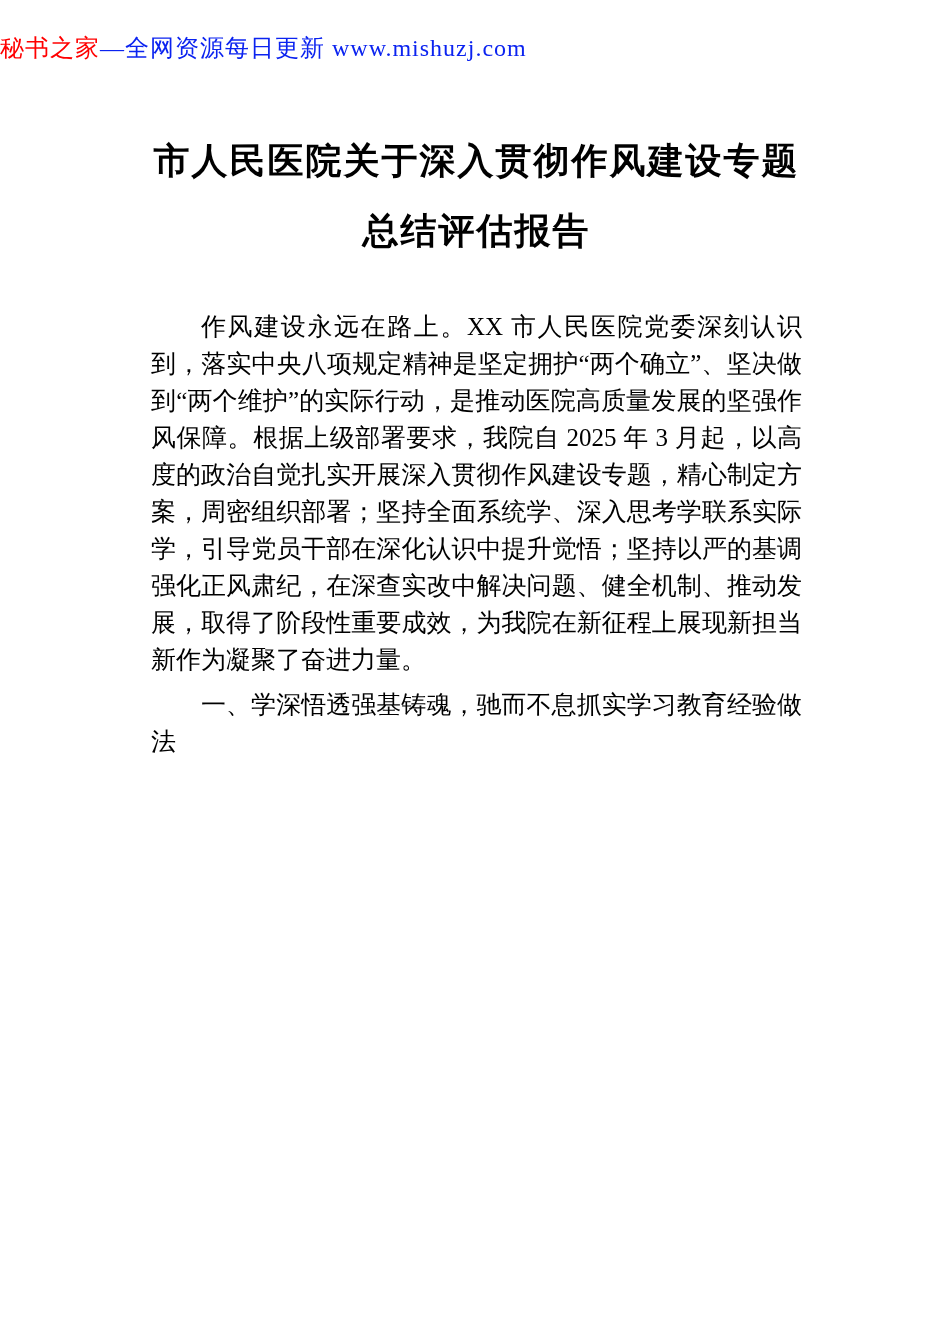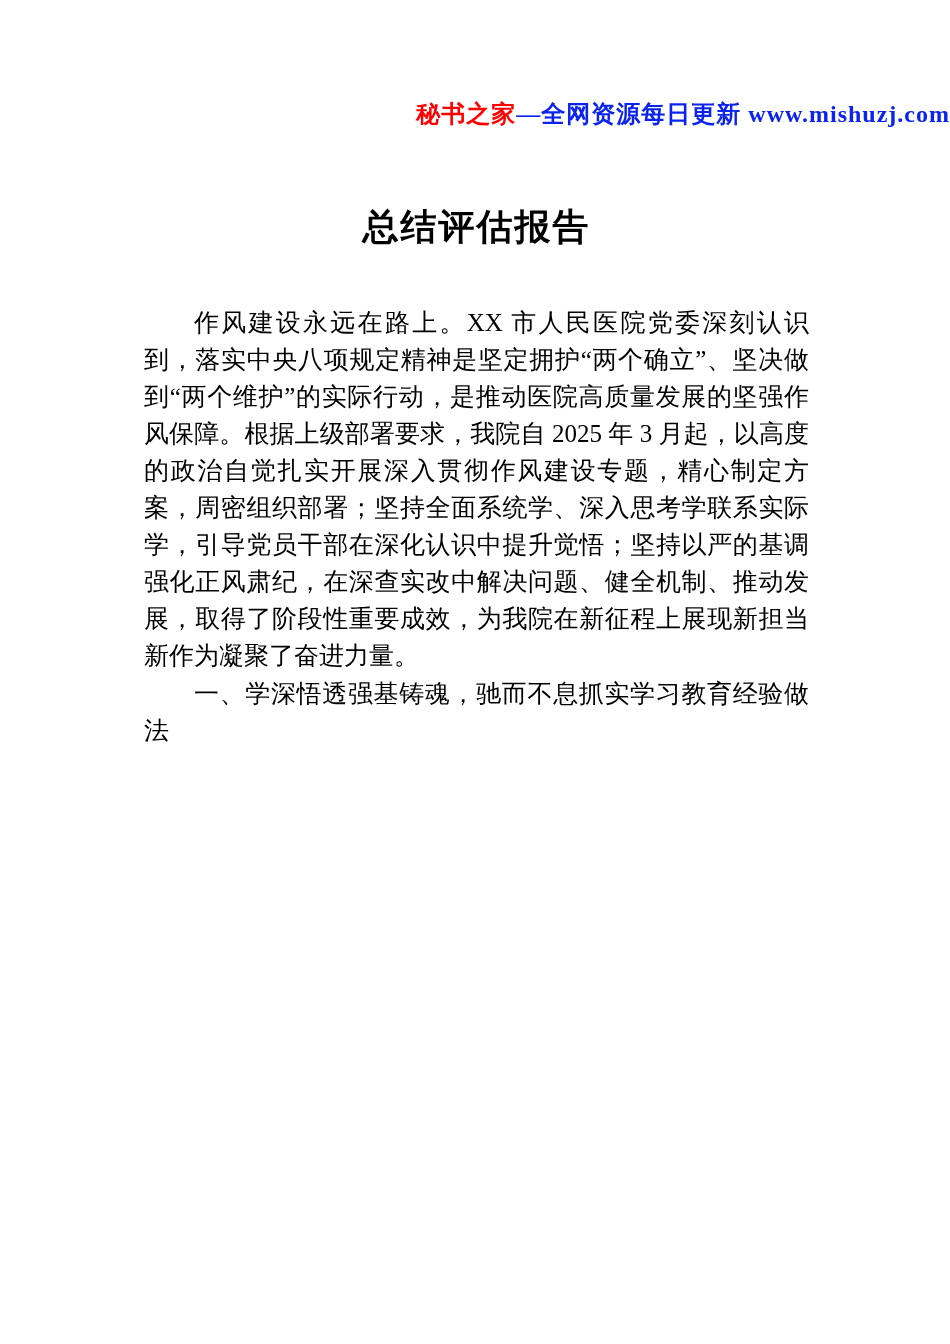--- a/index.html
+++ b/index.html
@@ -11,24 +11,24 @@
     position: relative;
     width: 950px;
     height: 1344px;
     margin: 0 auto;
     background: #ffffff;
     overflow: hidden;
     font-family: "Liberation Serif", "DejaVu Serif", serif;
     color: #000000;
   }
   .doc-header {
-    margin-top: 98px;
-    text-align: right;
+    margin-top: 32px;
+    text-align: left;
     font-size: 24px;
-    font-weight: bold;
+    font-weight: normal;
     letter-spacing: 1px;
     white-space: nowrap;
   }
   .brand {
     color: #ff0000;
   }
   .hdr-rest, .hdr-url {
     color: #0b23f0;
   }
   .doc-title {
@@ -44,36 +44,37 @@
     display: block;
   }
   .doc-body {
     margin: 42px 140px 0 143px;
     font-size: 25px;
     line-height: 37px;
     text-align: justify;
     text-justify: inter-ideograph;
   }
   .doc-body p {
-    margin: 1px;
+    margin: 8px;
     padding: 0;
     text-indent: 2em;
     word-break: break-all;
   }
 </style>
 </head>
 <body>
 
 <div class="page">
 
   <div class="doc-header">
     <span class="brand">秘书之家</span><span class="hdr-rest">—全网资源每日更新 </span><span class="hdr-url">www.mishuzj.com</span>
   </div>
 
   <h1 class="doc-title">
+    <span class="tline">市人民医院关于深入贯彻作风建设专题</span>
     <span class="tline">总结评估报告</span>
   </h1>
 
   <div class="doc-body">
     <p>作风建设永远在路上。XX 市人民医院党委深刻认识到，落实中央八项规定精神是坚定拥护“两个确立”、坚决做到“两个维护”的实际行动，是推动医院高质量发展的坚强作风保障。根据上级部署要求，我院自 2025 年 3 月起，以高度的政治自觉扎实开展深入贯彻作风建设专题，精心制定方案，周密组织部署；坚持全面系统学、深入思考学联系实际学，引导党员干部在深化认识中提升觉悟；坚持以严的基调强化正风肃纪，在深查实改中解决问题、健全机制、推动发展，取得了阶段性重要成效，为我院在新征程上展现新担当新作为凝聚了奋进力量。</p>
     <p>一、学深悟透强基铸魂，驰而不息抓实学习教育经验做法</p>
   </div>
 
 </div>
 

